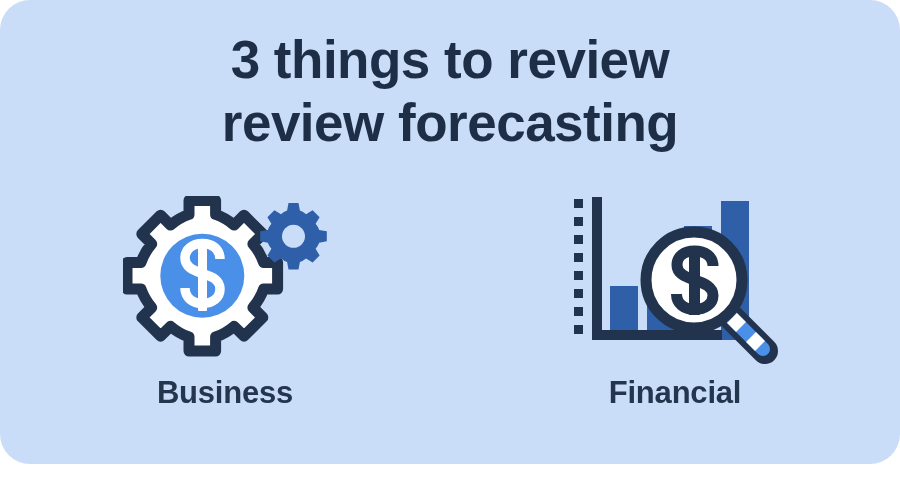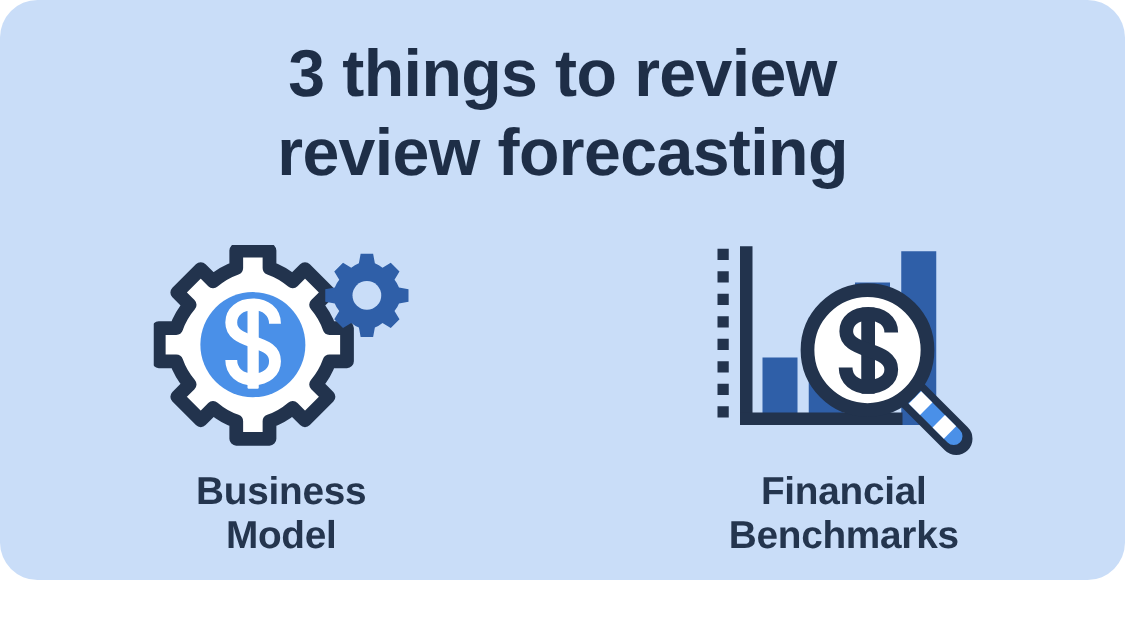--- a/index.html
+++ b/index.html
@@ -121,21 +121,20 @@
                      A22 22 0 0 1 158 62.4 L151.4 66.4 L144.4 59.4 L148.4 52.8
                      A22 22 0 0 1 144.8 46.7 L137.2 45.3 L137.2 35.3 L144.8 33.9
                      A22 22 0 0 1 148.4 27.8 L144.4 21.2 L151.4 14.2 L158 18.2
                      A22 22 0 0 1 164.1 14.6 Z" fill="#2f5fa8"></path>
             <circle cx="170.5" cy="40.3" r="11.5" fill="#c9ddf8"></circle>
           </g>
         </svg>
       </div>
       <div class="caption">
         <span class="caption-line">Business</span>
-        <span class="caption-line">Model</span>
       </div>
     </div>
 
 
     <div class="col">
       <div class="icon-box">
         <svg width="210" height="175" viewBox="0 0 210 175">
 
           <g fill="#22334d">
             <rect x="4" y="8" width="9" height="9"></rect>
@@ -173,18 +172,17 @@
           <g>
             <rect x="119" y="55" width="11" height="69" rx="1" fill="#22334d"></rect>
             <path d="M143 75 C143 65.5 135 60 124.5 60 C114 60 107 65.5 107 74
                      C107 82 114 85.5 124.5 89 C135 92.5 143 96 143 104.5
                      C143 113 135 118.5 124.5 118.5 C114 118.5 106.5 112.5 106.5 103" fill="none" stroke="#22334d" stroke-width="11" stroke-linecap="butt"></path>
           </g>
         </svg>
       </div>
       <div class="caption">
         <span class="caption-line">Financial</span>
-        <span class="caption-line">Benchmarks</span>
       </div>
     </div>
 
   </div>
 </div>
 
 </body></html>

